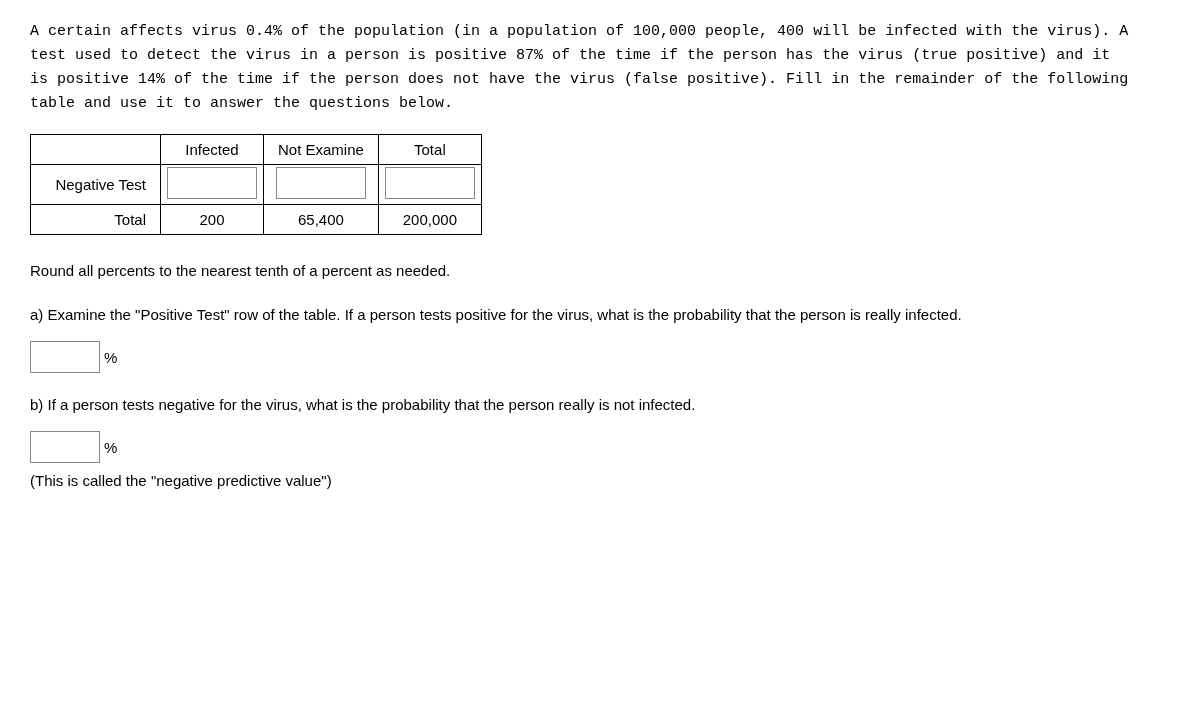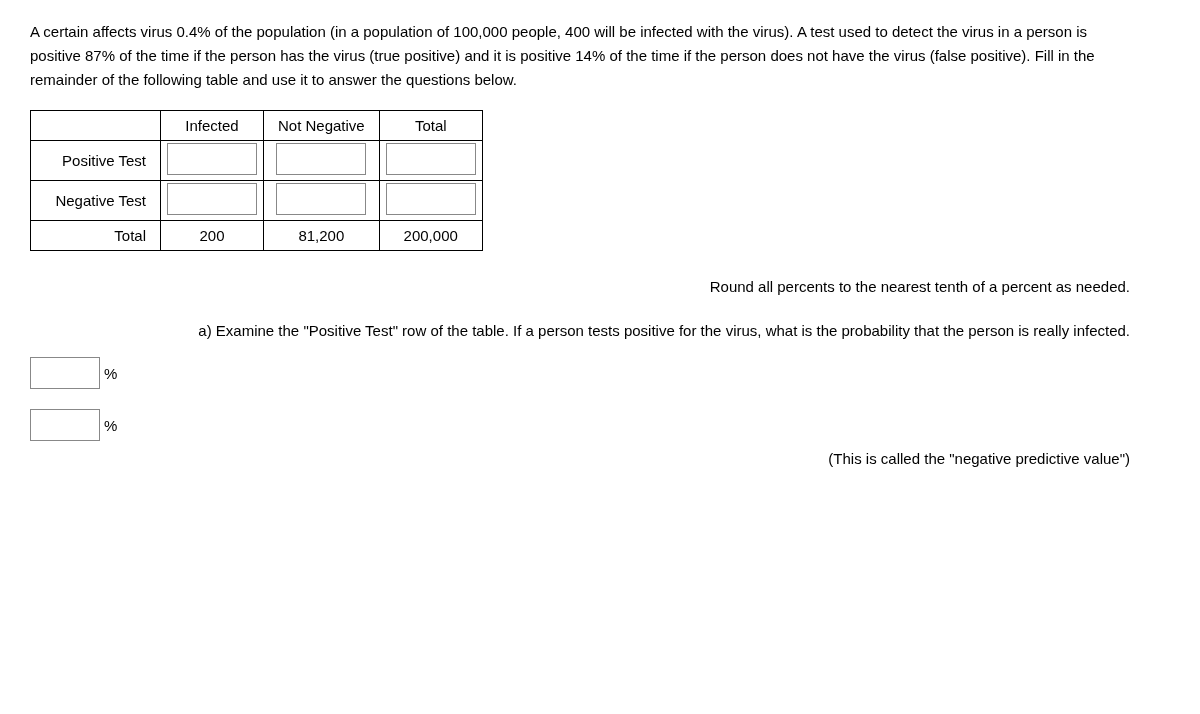--- a/index.html
+++ b/index.html
@@ -15,20 +15,21 @@
       color: #000000;
       padding: 20px 30px;
       width: 1200px;
       min-height: 714px;
     }
 
     .intro-text {
       line-height: 1.6;
       margin-bottom: 18px;
       max-width: 1100px;
+      font-family: Liberation Mono, monospace;
     }
 
     .table-container {
       margin-bottom: 24px;
     }
 
     table {
       border-collapse: collapse;
       margin-left: 0;
     }
@@ -68,21 +69,20 @@
     }
 
     .section-text {
       line-height: 1.6;
       margin-bottom: 14px;
       max-width: 1100px;
     }
 
     .question-block {
       margin-bottom: 20px;
-      text-align: right;
     }
 
     .answer-row {
       display: flex;
       align-items: center;
       gap: 4px;
       margin: 10px 0 6px 0;
     }
 
     .answer-input {
@@ -113,68 +113,57 @@
 <body>
 
 <p class="intro-text">A certain affects virus 0.4% of the population (in a population of 100,000 people, 400 will be infected with the virus). A test used to detect the virus in a person is positive 87% of the time if the person has the virus (true positive) and it is positive 14% of the time if the person does not have the virus (false positive). Fill in the remainder of the following table and use it to answer the questions below.</p>
 
 <div class="table-container">
   <table>
     <tbody>
         <tr>
       <td class="top-left-empty"></td>
       <td class="header-cell">Infected</td>
-      <td class="header-cell">Not Negative</td>
+      <td class="header-cell">Not Examine</td>
       <td class="header-cell">Total</td>
-    </tr>
-    <tr>
-      <td class="row-label">Positive Test</td>
-      <td class="input-cell">
-        <div class="input-box"></div>
-      </td>
-      <td class="input-cell">
-        <div class="input-box"></div>
-      </td>
-      <td class="input-cell">
-        <div class="input-box"></div>
-      </td>
     </tr>
     <tr>
       <td class="row-label">Negative Test</td>
       <td class="input-cell">
         <div class="input-box"></div>
       </td>
       <td class="input-cell">
         <div class="input-box"></div>
       </td>
       <td class="input-cell">
         <div class="input-box"></div>
       </td>
     </tr>
     <tr>
       <td class="row-label">Total</td>
       <td class="header-cell">200</td>
-      <td class="header-cell">81,200</td>
+      <td class="header-cell">65,400</td>
       <td class="header-cell">200,000</td>
     </tr>
   </tbody>
     </table>
 </div>
 
 <div class="question-block">
   <p class="section-text">Round all percents to the nearest tenth of a percent as needed.</p>
 </div>
 
 <div class="question-block">
   <p class="section-text">a) Examine the "Positive Test" row of the table.  If a person tests positive for the virus, what is the probability that the person is really infected.</p>
   <div class="answer-row">
     <div class="answer-input"></div>
     <span class="percent-sign">%</span>
   </div>
 </div>
 
 <div class="question-block">
+  <p class="section-text">b) If a person tests negative for the virus, what is the probability that the person really is not infected.</p>
   <div class="answer-row">
     <div class="answer-input"></div>
     <span class="percent-sign">%</span>
   </div>
   <p class="note-text">(This is called the "negative predictive value")</p>
 </div>
 
 </body></html>

